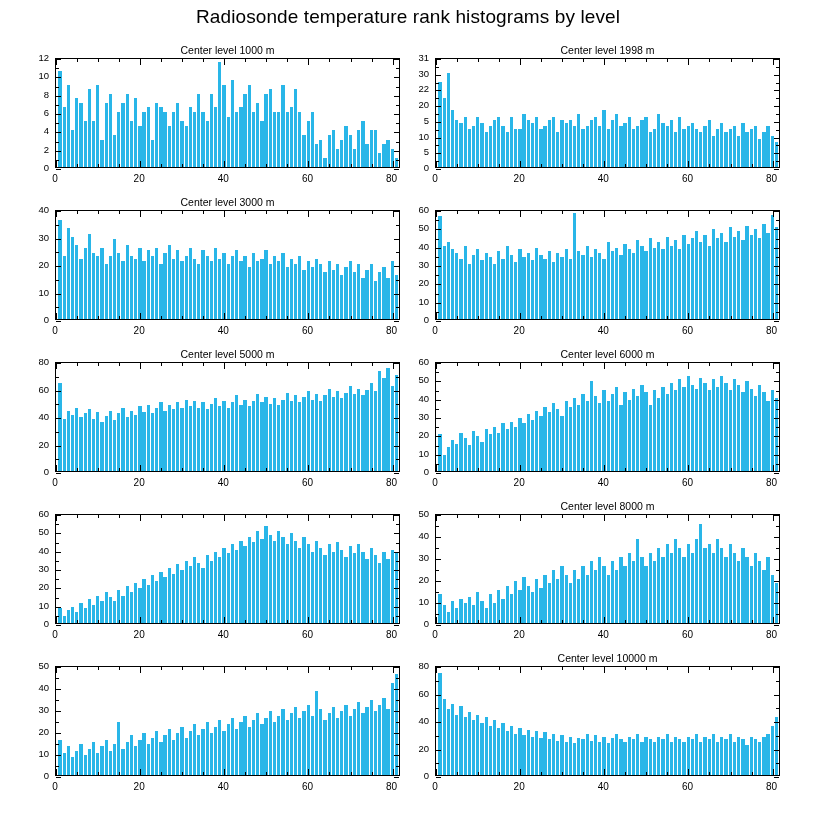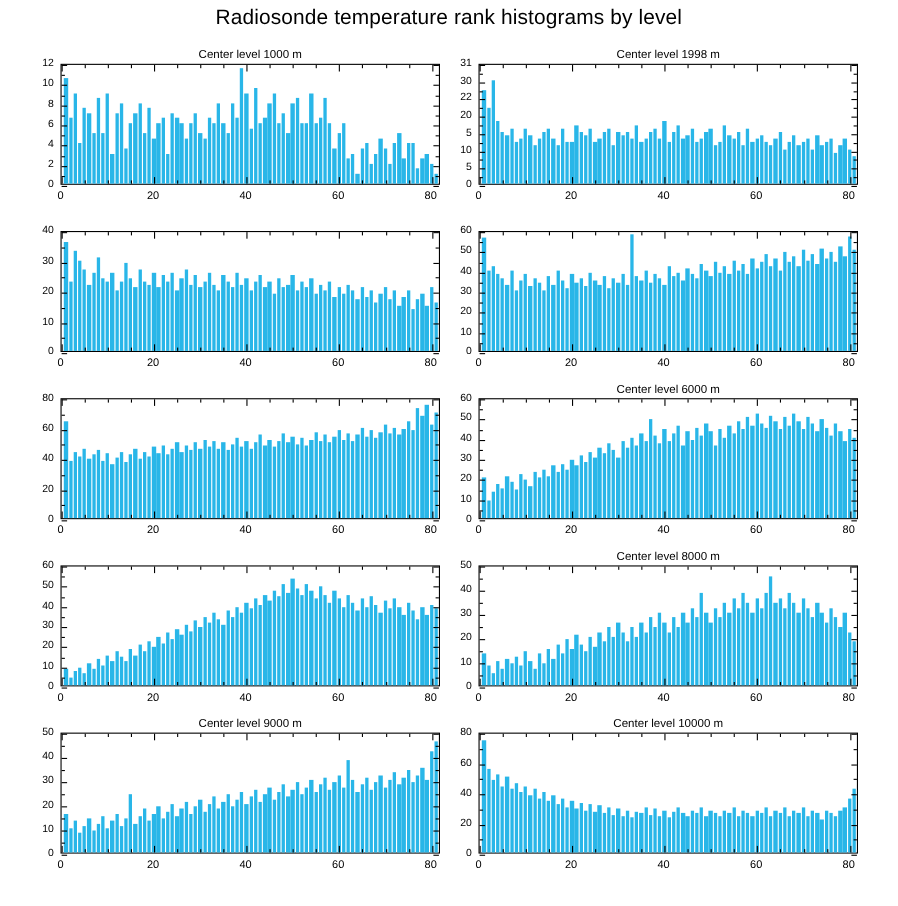--- a/index.html
+++ b/index.html
@@ -427,20 +427,21 @@
         <div class="ytick-label" style="top: 45.4286px; right: 351px; position: absolute;">22</div>
         <div class="ytick-label" style="top: 29.7143px; right: 351px; position: absolute;">30</div>
         <div class="ytick-label" style="top: 14px; right: 351px; position: absolute;">31</div>
         <div class="xtick-label" style="left: 0px; top: 130px;">0</div>
         <div class="xtick-label" style="left: 84.1463px; top: 130px;">20</div>
         <div class="xtick-label" style="left: 168.293px; top: 130px;">40</div>
         <div class="xtick-label" style="left: 252.439px; top: 130px;">60</div>
         <div class="xtick-label" style="left: 336.585px; top: 130px;">80</div>
       </div>
       <div class="panel" style="left: 55px; top: 196px; width: 345px; height: 142px;">
+        <div class="panel-title">Center level 3000 m</div>
         <div class="plot-area" style="width: 345px; height: 110px;">
           <div class="bars">
             <div class="bar" style="left: 2.31402px; width: 3.28171px; height: 99px; background: rgb(41, 182, 232);"></div>
             <div class="bar" style="left: 6.52134px; width: 3.28171px; height: 63.25px; background: rgb(41, 182, 232);"></div>
             <div class="bar" style="left: 10.7287px; width: 3.28171px; height: 90.75px; background: rgb(41, 182, 232);"></div>
             <div class="bar" style="left: 14.936px; width: 3.28171px; height: 82.5px; background: rgb(41, 182, 232);"></div>
             <div class="bar" style="left: 19.1433px; width: 3.28171px; height: 74.25px; background: rgb(41, 182, 232);"></div>
             <div class="bar" style="left: 23.3506px; width: 3.28171px; height: 60.5px; background: rgb(41, 182, 232);"></div>
             <div class="bar" style="left: 27.5579px; width: 3.28171px; height: 71.5px; background: rgb(41, 182, 232);"></div>
             <div class="bar" style="left: 31.7652px; width: 3.28171px; height: 85.25px; background: rgb(41, 182, 232);"></div>
@@ -735,20 +736,21 @@
         <div class="ytick-label" style="top: 50.6667px; right: 351px; position: absolute;">40</div>
         <div class="ytick-label" style="top: 32.3333px; right: 351px; position: absolute;">50</div>
         <div class="ytick-label" style="top: 14px; right: 351px; position: absolute;">60</div>
         <div class="xtick-label" style="left: 0px; top: 130px;">0</div>
         <div class="xtick-label" style="left: 84.1463px; top: 130px;">20</div>
         <div class="xtick-label" style="left: 168.293px; top: 130px;">40</div>
         <div class="xtick-label" style="left: 252.439px; top: 130px;">60</div>
         <div class="xtick-label" style="left: 336.585px; top: 130px;">80</div>
       </div>
       <div class="panel" style="left: 55px; top: 348px; width: 345px; height: 142px;">
+        <div class="panel-title">Center level 5000 m</div>
         <div class="plot-area" style="width: 345px; height: 110px;">
           <div class="bars">
             <div class="bar" style="left: 2.31402px; width: 3.28171px; height: 88px; background: rgb(41, 182, 232);"></div>
             <div class="bar" style="left: 6.52134px; width: 3.28171px; height: 52.25px; background: rgb(41, 182, 232);"></div>
             <div class="bar" style="left: 10.7287px; width: 3.28171px; height: 60.5px; background: rgb(41, 182, 232);"></div>
             <div class="bar" style="left: 14.936px; width: 3.28171px; height: 56.375px; background: rgb(41, 182, 232);"></div>
             <div class="bar" style="left: 19.1433px; width: 3.28171px; height: 63.25px; background: rgb(41, 182, 232);"></div>
             <div class="bar" style="left: 23.3506px; width: 3.28171px; height: 53.625px; background: rgb(41, 182, 232);"></div>
             <div class="bar" style="left: 27.5579px; width: 3.28171px; height: 57.75px; background: rgb(41, 182, 232);"></div>
             <div class="bar" style="left: 31.7652px; width: 3.28171px; height: 61.875px; background: rgb(41, 182, 232);"></div>
@@ -1358,21 +1360,20 @@
         <div class="ytick-label" style="top: 58px; right: 351px; position: absolute;">30</div>
         <div class="ytick-label" style="top: 36px; right: 351px; position: absolute;">40</div>
         <div class="ytick-label" style="top: 14px; right: 351px; position: absolute;">50</div>
         <div class="xtick-label" style="left: 0px; top: 130px;">0</div>
         <div class="xtick-label" style="left: 84.1463px; top: 130px;">20</div>
         <div class="xtick-label" style="left: 168.293px; top: 130px;">40</div>
         <div class="xtick-label" style="left: 252.439px; top: 130px;">60</div>
         <div class="xtick-label" style="left: 336.585px; top: 130px;">80</div>
       </div>
       <div class="panel" style="left: 55px; top: 652px; width: 345px; height: 142px;">
-        <div class="panel-title">Center level 9000 m</div>
         <div class="plot-area" style="width: 345px; height: 110px;">
           <div class="bars">
             <div class="bar" style="left: 2.31402px; width: 3.28171px; height: 35.2px; background: rgb(41, 182, 232);"></div>
             <div class="bar" style="left: 6.52134px; width: 3.28171px; height: 22px; background: rgb(41, 182, 232);"></div>
             <div class="bar" style="left: 10.7287px; width: 3.28171px; height: 28.6px; background: rgb(41, 182, 232);"></div>
             <div class="bar" style="left: 14.936px; width: 3.28171px; height: 17.6px; background: rgb(41, 182, 232);"></div>
             <div class="bar" style="left: 19.1433px; width: 3.28171px; height: 24.2px; background: rgb(41, 182, 232);"></div>
             <div class="bar" style="left: 23.3506px; width: 3.28171px; height: 30.8px; background: rgb(41, 182, 232);"></div>
             <div class="bar" style="left: 27.5579px; width: 3.28171px; height: 19.8px; background: rgb(41, 182, 232);"></div>
             <div class="bar" style="left: 31.7652px; width: 3.28171px; height: 26.4px; background: rgb(41, 182, 232);"></div>

